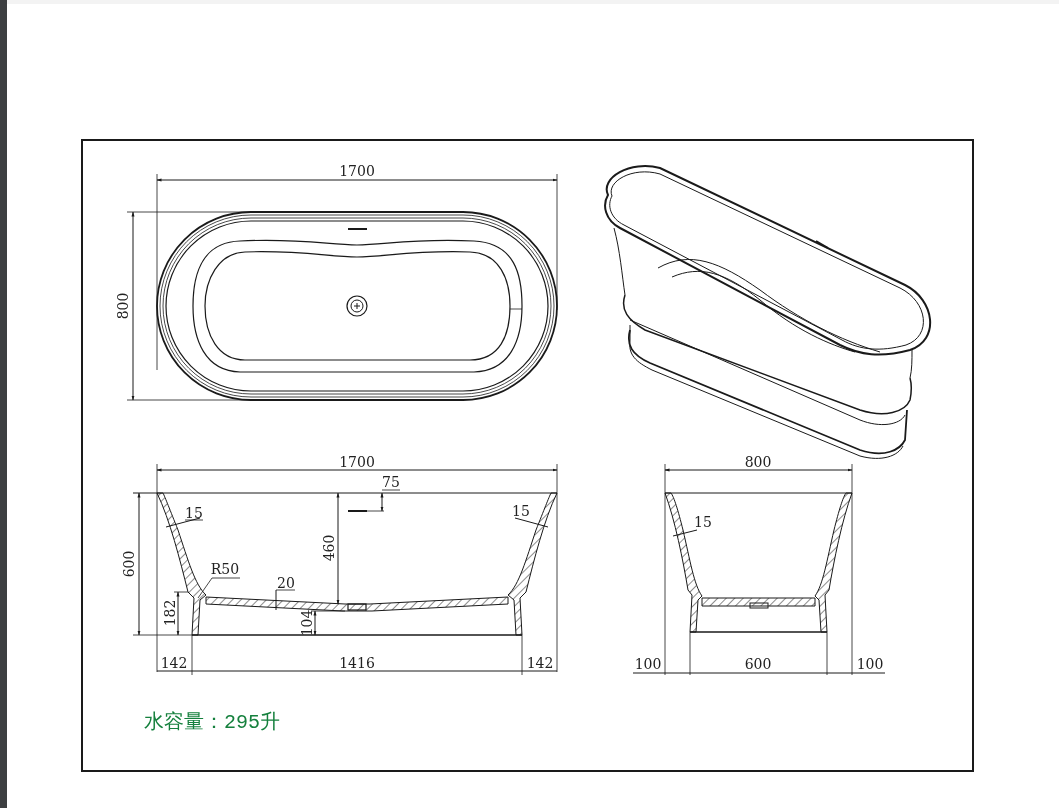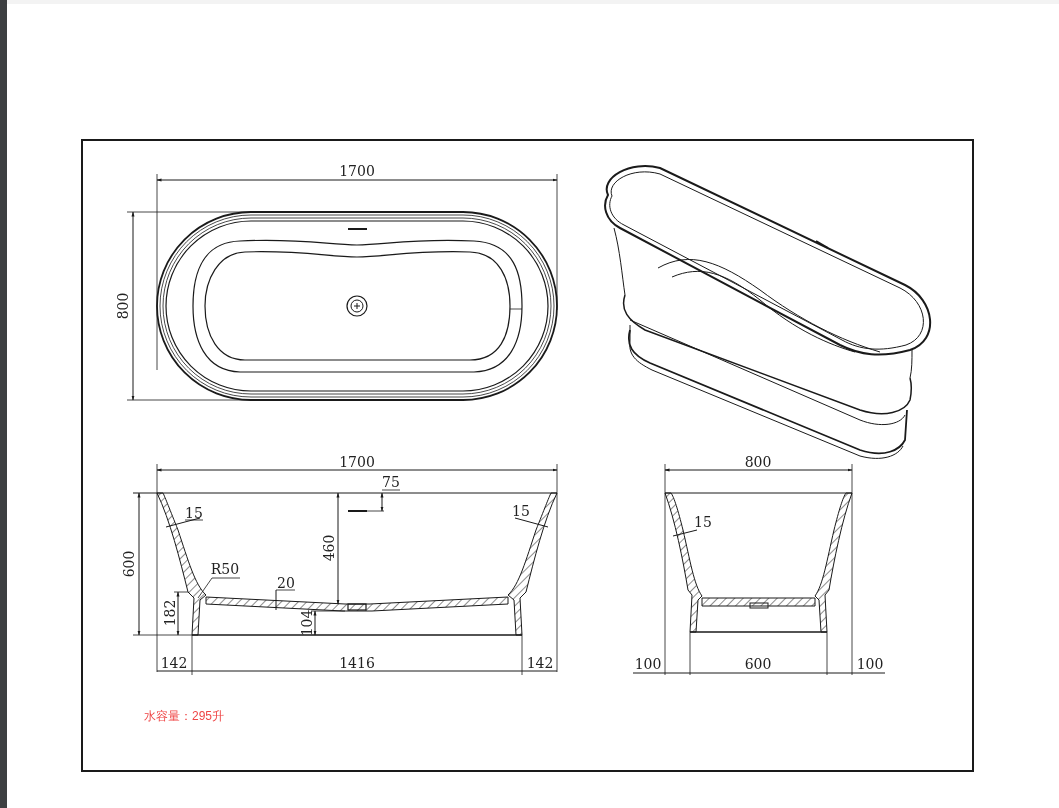--- a/index.html
+++ b/index.html
@@ -4,22 +4,22 @@
 <style>
   html, body { margin:0; padding:0; background:#ffffff; }
   body { width:1059px; height:808px; position:relative; overflow:hidden;
          font-family:"DejaVu Serif","Liberation Serif",serif; }
   .left-bar { position:absolute; left:0; top:0; width:7px; height:808px; background:#3d3f41; }
   .top-strip { position:absolute; left:7px; top:0; right:0; height:4px; background:#f3f3f3; }
   .frame { position:absolute; left:81px; top:139px; width:893px; height:633px;
            border:2px solid #1a1a1a; box-sizing:border-box; }
   svg.drawing { position:absolute; left:0; top:0; }
   .dim { font-family:"DejaVu Serif","Liberation Serif",serif; font-size:14px; fill:#222; }
-  .capacity { position:absolute; left:144px; top:708px; font-size:12px; color:#ef4444;
-              font-family:Liberation Sans, sans-serif; }
+  .capacity { position:absolute; left:144px; top:708px; font-size:20px; color:#15803d;
+              font-family:Liberation Mono, monospace; }
 </style>
 </head>
 <body>
 
 <div class="left-bar"></div>
 <div class="top-strip"></div>
 <div class="frame"></div>
 
 <svg class="drawing" width="1059" height="808" viewBox="0 0 1059 808">
   <defs>

